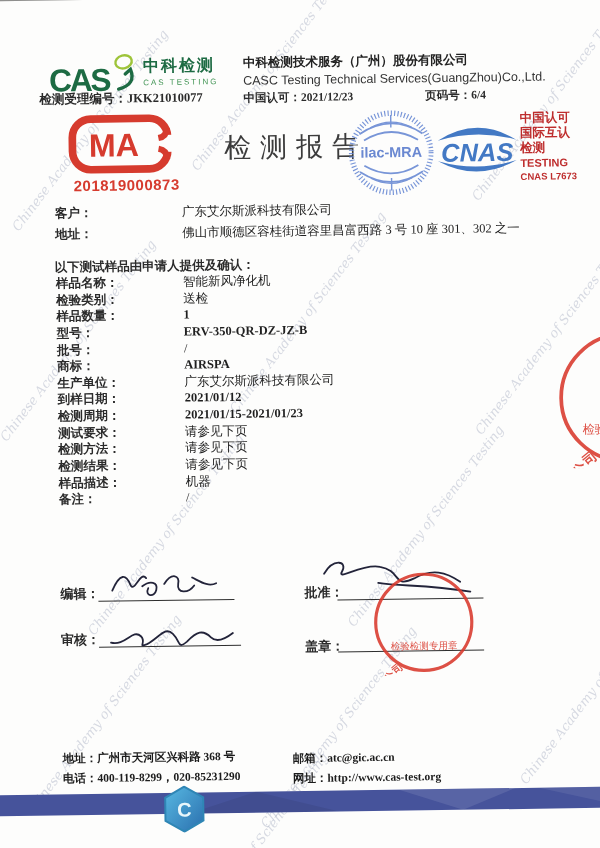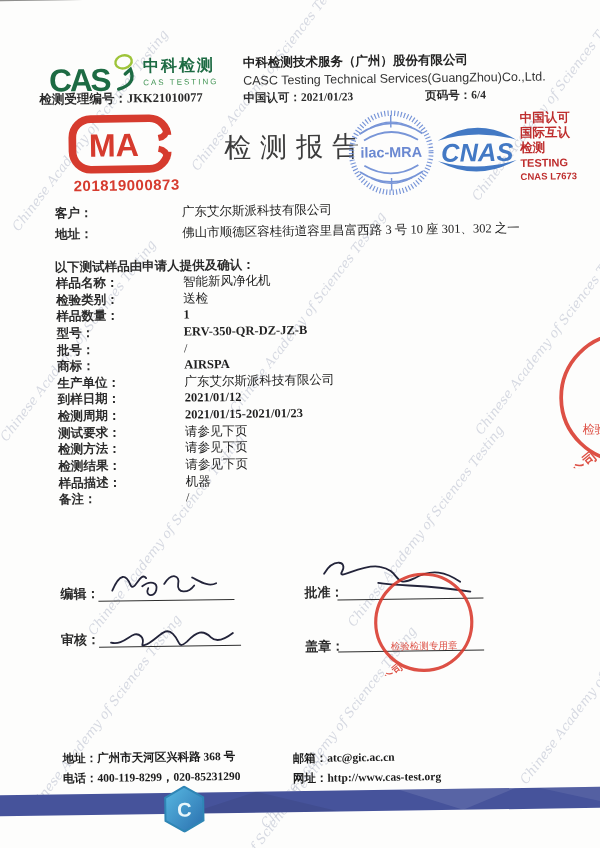--- a/index.html
+++ b/index.html
@@ -89,21 +89,21 @@
     <div class="cn">中科检测</div>
     <div class="en">CAS TESTING</div>
   </div>
   <div class="accept">
     <span>检测受理编号：</span><span>JKK21010077</span>
   </div>
   <div class="hdr-right">
     <div class="l1">中科检测技术服务（广州）股份有限公司</div>
     <div class="l2">CASC Testing Technical Services(GuangZhou)Co.,Ltd.</div>
     <div class="l3">
-      <span>中国认可：</span><span>2021/01/23</span><span class="pg">页码号：</span><span>6/4</span>
+      <span>中国认可：</span><span>2021/12/23</span><span class="pg">页码号：</span><span>6/4</span>
     </div>
   </div>
 
   <svg class="cma" width="108" height="63" viewBox="0 0 140 82">
     <rect x="8" y="8" width="124" height="66" rx="24" fill="none" stroke="#d63b2e" stroke-width="10"></rect>
     <rect x="118" y="30" width="22" height="22" fill="#fdfdfc"></rect>
     <path d="M 120 34 q 11 -2 11 -13" fill="none" stroke="#d63b2e" stroke-width="8"></path>
     <path d="M 120 48 q 11 2 11 13" fill="none" stroke="#d63b2e" stroke-width="8"></path>
     <text x="62" y="57" text-anchor="middle" font-size="42" font-weight="bold" fill="#d63b2e" font-family="Liberation Sans,sans-serif">MA</text>
   </svg>

